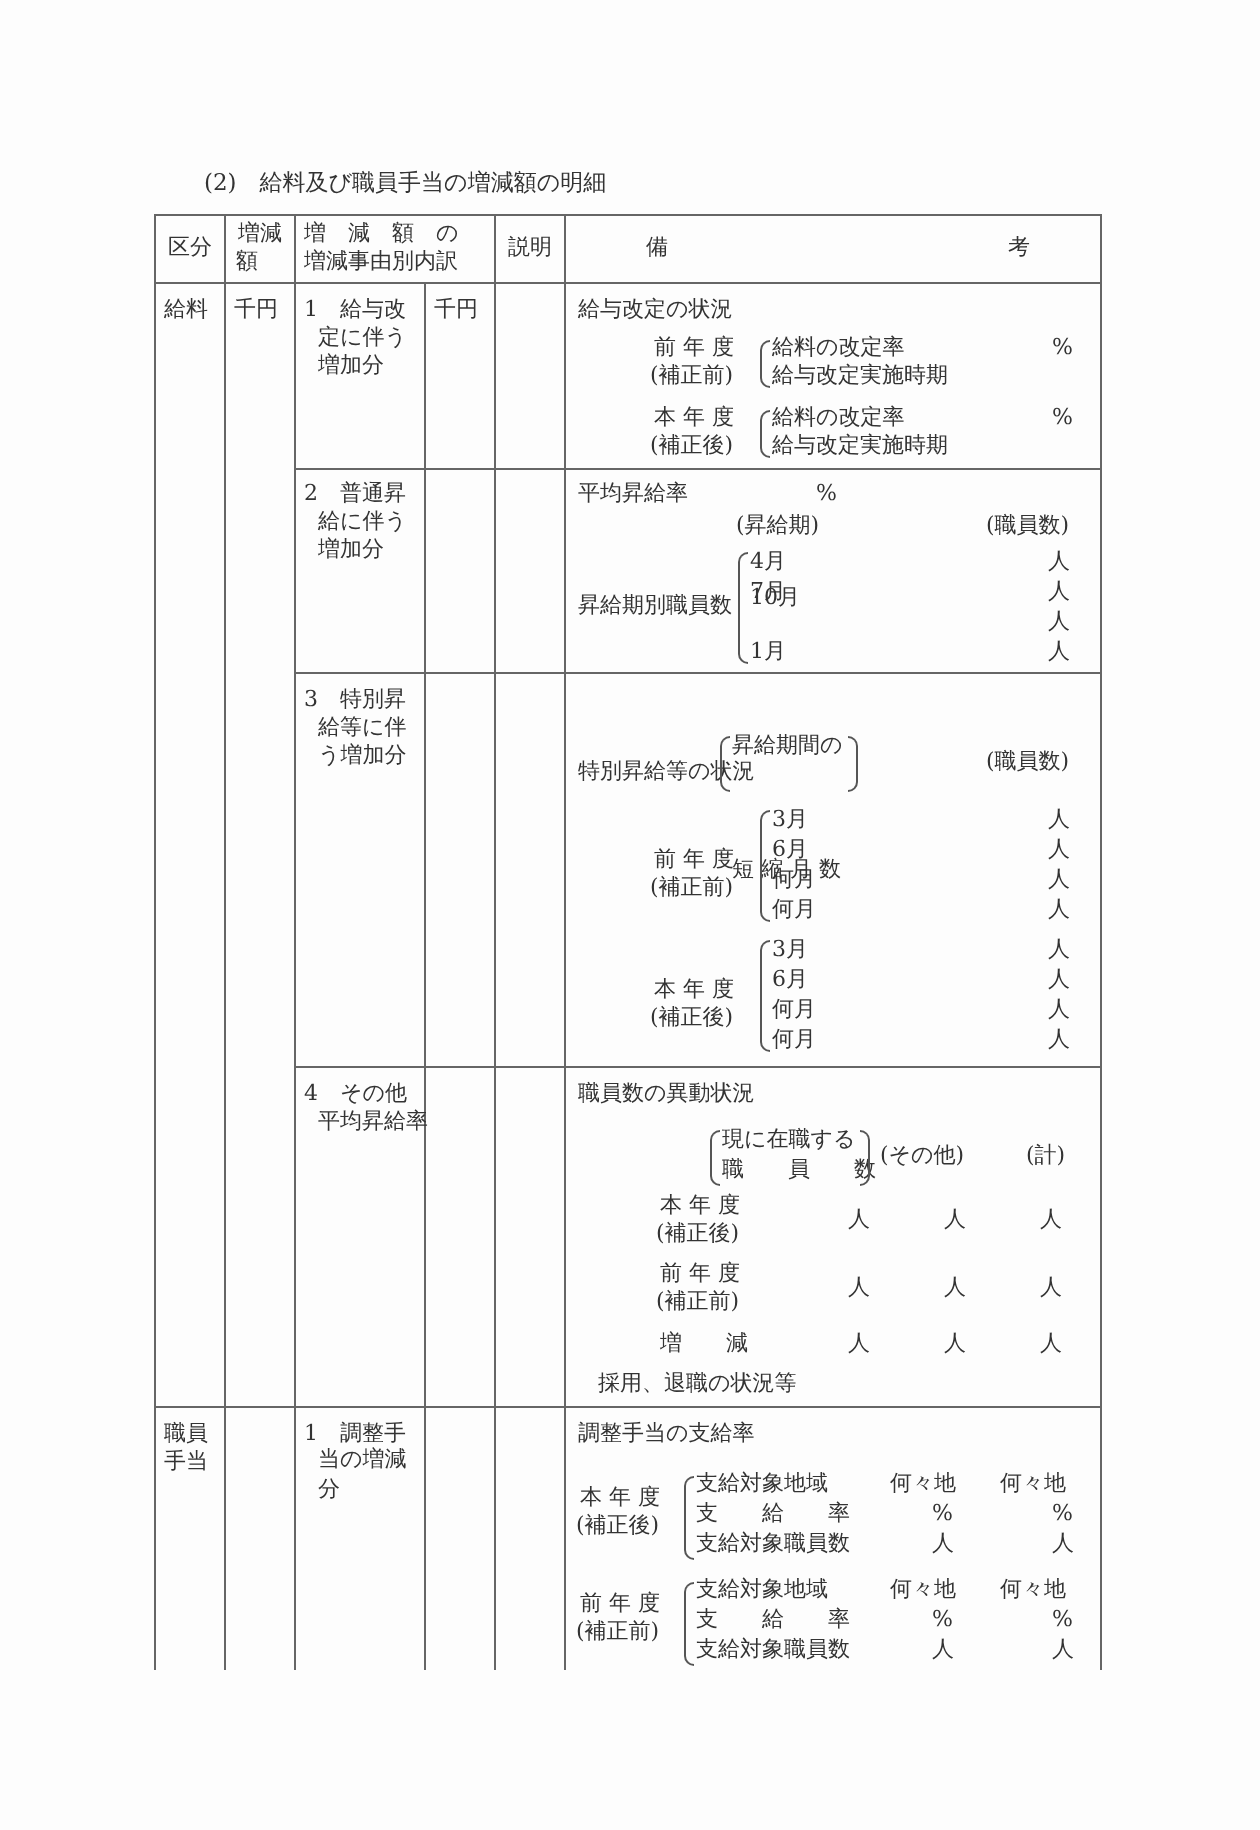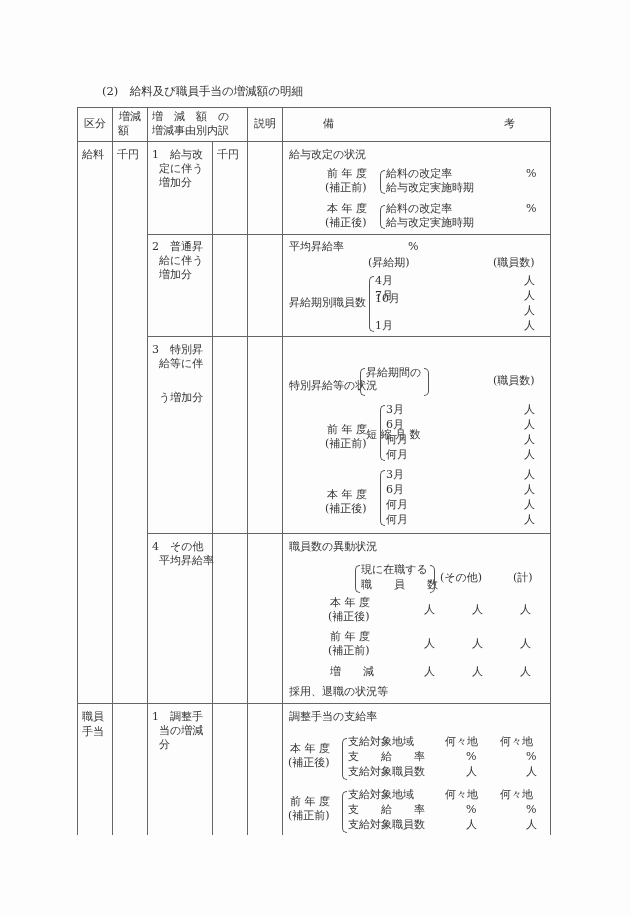--- a/index.html
+++ b/index.html
@@ -56,21 +56,21 @@
 
 <div>
   <div class="abs" style="left:152px;top:240px;">2　普通昇</div>
   <div class="abs" style="left:159px;top:254px;">給に伴う</div>
   <div class="abs" style="left:159px;top:268px;">増加分</div>
 </div>
 
 <div>
   <div class="abs" style="left:152px;top:343px;">3　特別昇</div>
   <div class="abs" style="left:159px;top:357px;">給等に伴</div>
-  <div class="abs" style="left:159px;top:391px;">う増加分</div>
+  <div class="abs" style="left:159px;top:371px;font-family:Liberation Serif, serif;">う増加分</div>
 </div>
 
 <div>
   <div class="abs" style="left:152px;top:540px;">4　その他</div>
   <div class="abs" style="left:159px;top:554px;">平均昇給率</div>
 </div>
 
 <div class="abs" style="left:82px;top:710px;">職員</div>
 <div class="abs" style="left:82px;top:724px;font-family:Liberation Serif, serif;">手当</div>
 <div>
@@ -165,21 +165,21 @@
   <div class="abs" style="left:328px;top:644px;">(補正前)</div>
   <div class="abs" style="left:424px;top:637px;">人</div>
   <div class="abs" style="left:472px;top:637px;">人</div>
   <div class="abs" style="left:520px;top:637px;">人</div>
 
   <div class="abs" style="left:330px;top:665px;">増　　減</div>
   <div class="abs" style="left:424px;top:665px;">人</div>
   <div class="abs" style="left:472px;top:665px;">人</div>
   <div class="abs" style="left:520px;top:665px;">人</div>
 
-  <div class="abs" style="left:289px;top:685px;">採用、退職の状況等</div>
+  <div class="abs" style="left:299px;top:685px;">採用、退職の状況等</div>
 </div>
 
 <div>
   <div class="abs" style="left:289px;top:710px;">調整手当の支給率</div>
 
   <div class="abs" style="left:290px;top:742px;">本 年 度</div>
   <div class="abs" style="left:288px;top:756px;">(補正後)</div>
   <div class="brace bl" style="left:342px;top:738px;height:40px;"></div>
   <div class="abs" style="left:348px;top:735px;">支給対象地域</div>
   <div class="abs" style="left:348px;top:750px;">支　　給　　率</div>

